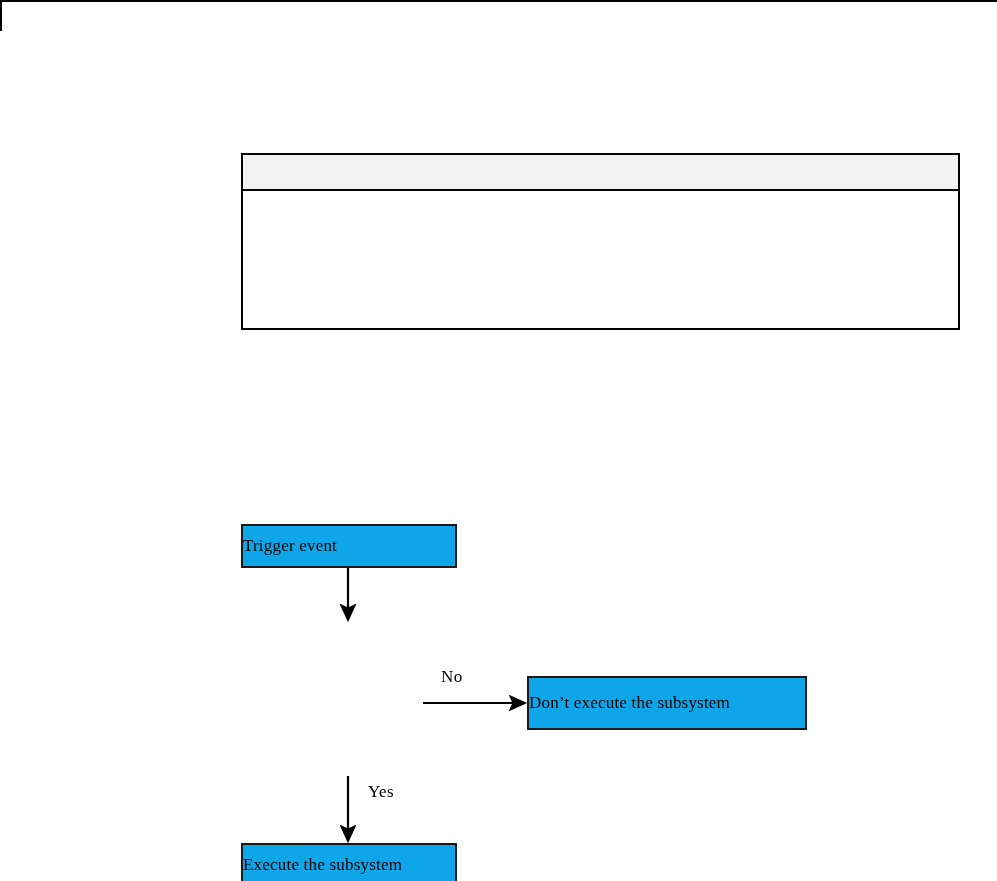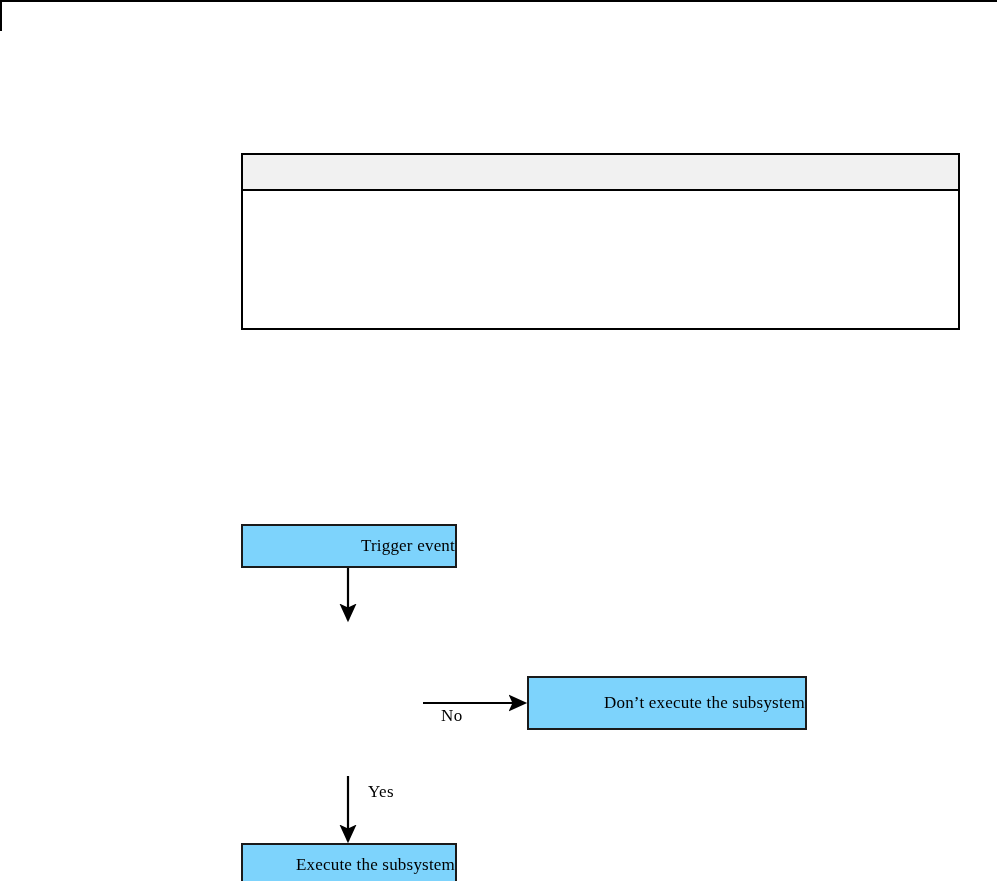--- a/index.html
+++ b/index.html
@@ -76,25 +76,25 @@
   .flowchart {
     position: absolute;
     left: 0;
     top: 0;
     width: 997px;
     height: 881px;
   }
   .node-box {
     position: absolute;
     border: 2px solid #1a1a1a;
-    background: #7dd3fc;
+    background: #0ea5e9;
     box-sizing: border-box;
     display: flex;
     align-items: center;
-    justify-content: flex-end;
+    justify-content: flex-start;
     font-size: 17px;
     letter-spacing: 0.2px;
     white-space: nowrap;
   }
   #node-trigger {
     left: 241px;
     top: 524px;
     width: 216px;
     height: 44px;
   }
@@ -144,21 +144,21 @@
     top: 0;
     width: 997px;
     height: 881px;
     pointer-events: none;
   }
   .edge-label {
     position: absolute;
     font-size: 17px;
     letter-spacing: 0.4px;
   }
-  #label-no  { left: 441px; top: 706px; }
+  #label-no  { left: 441px; top: 667px; }
   #label-yes { left: 368px; top: 782px; }
 </style>
 </head>
 <body>
 
 <div id="page">
 
   <div class="top-rule"></div>
   <div class="left-stub"></div>
 

